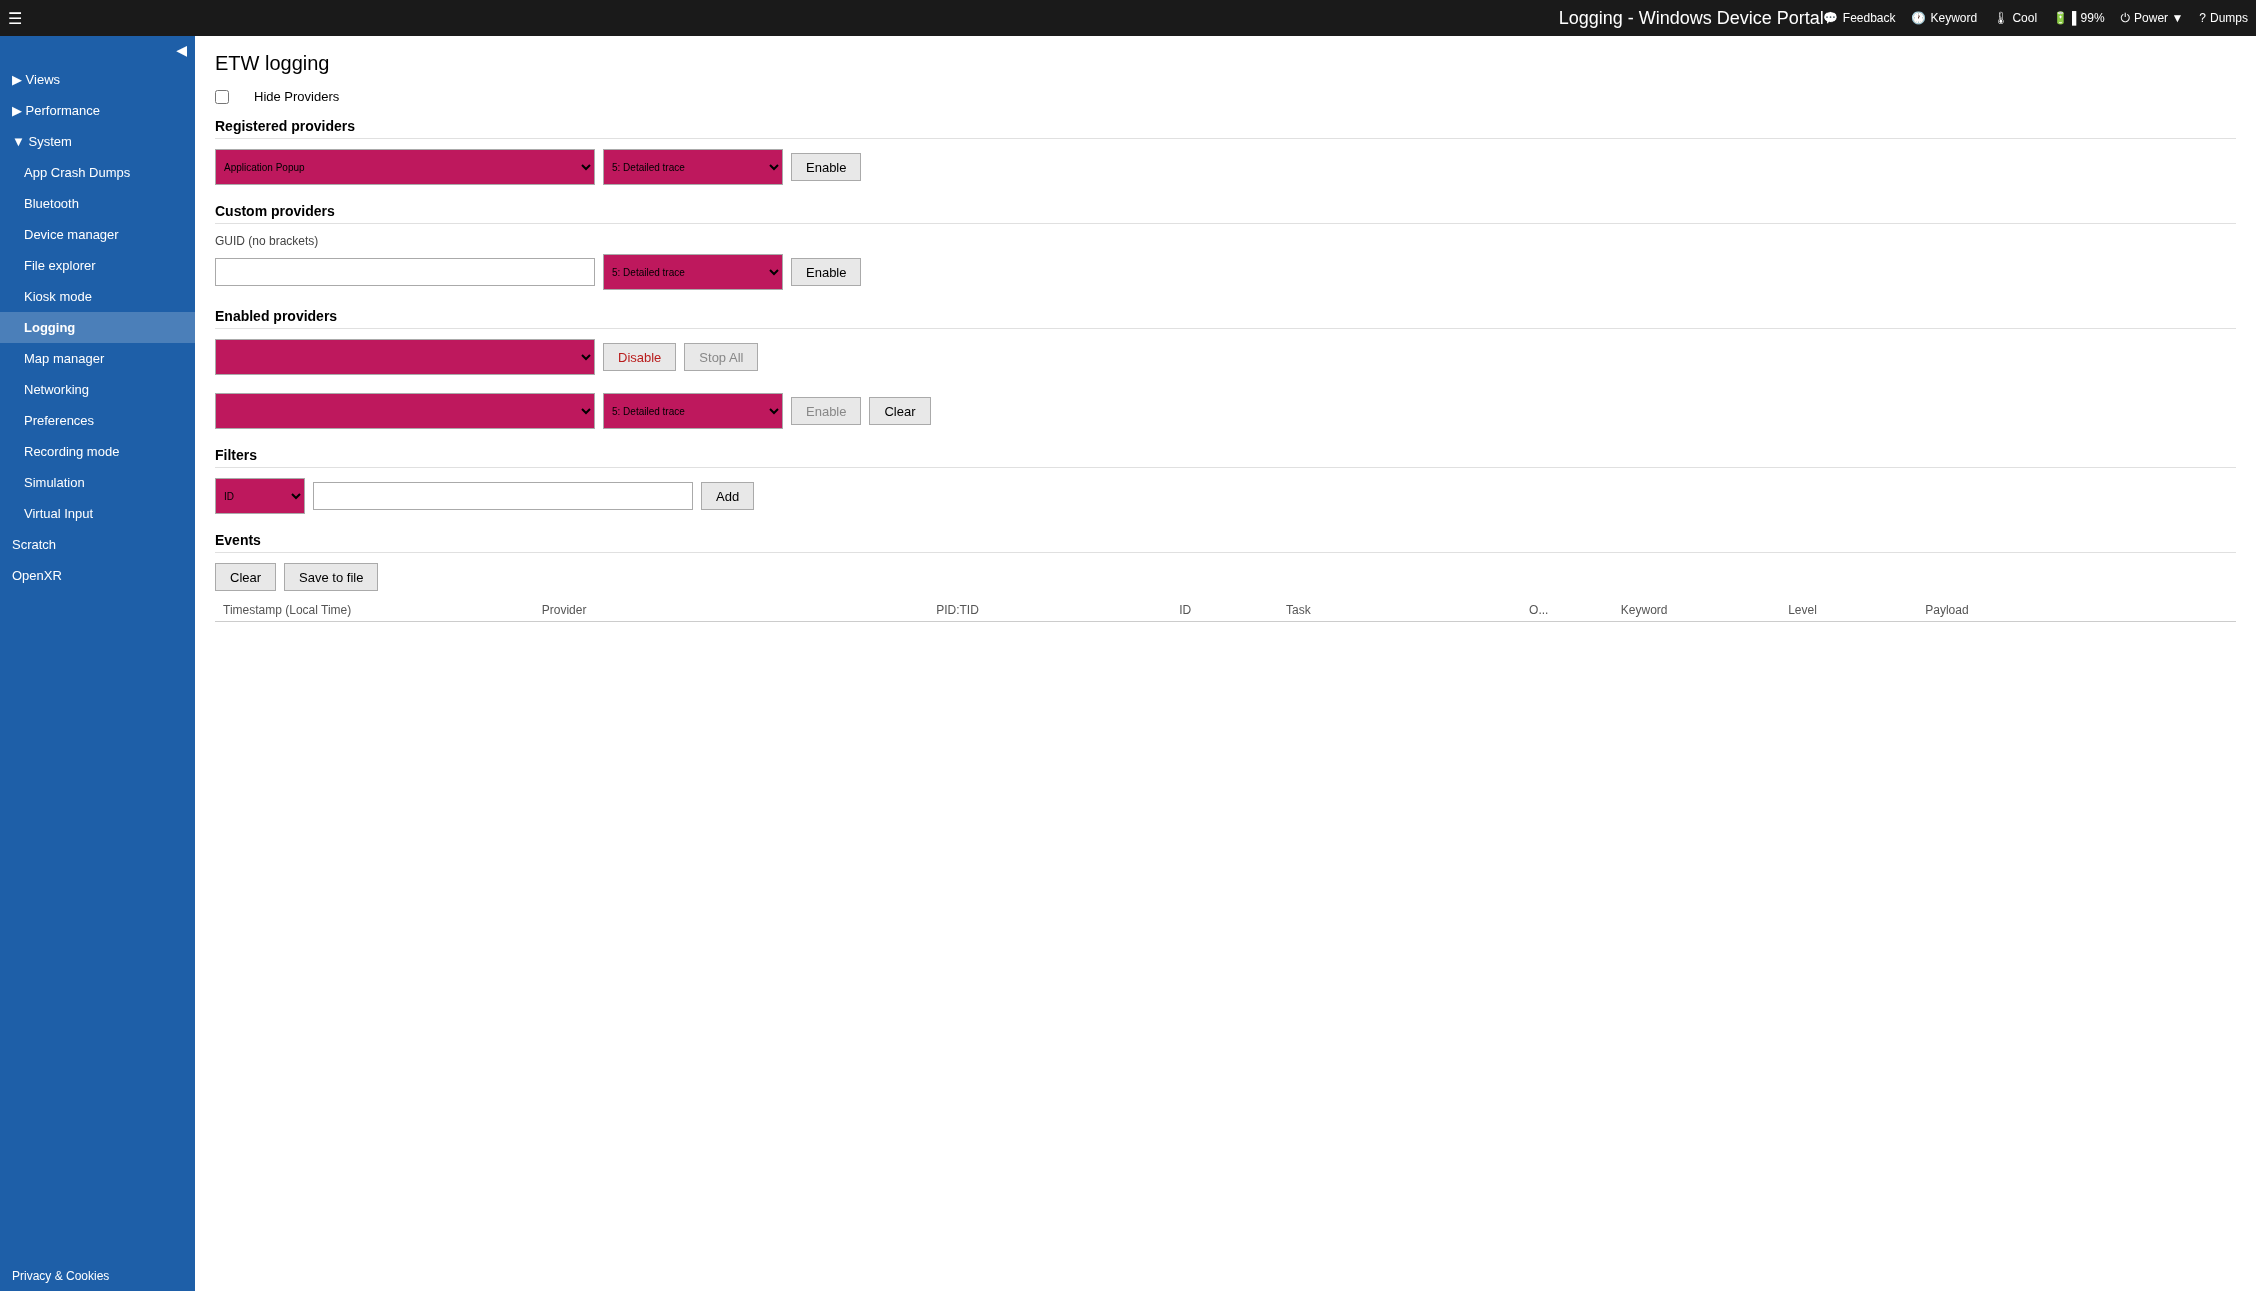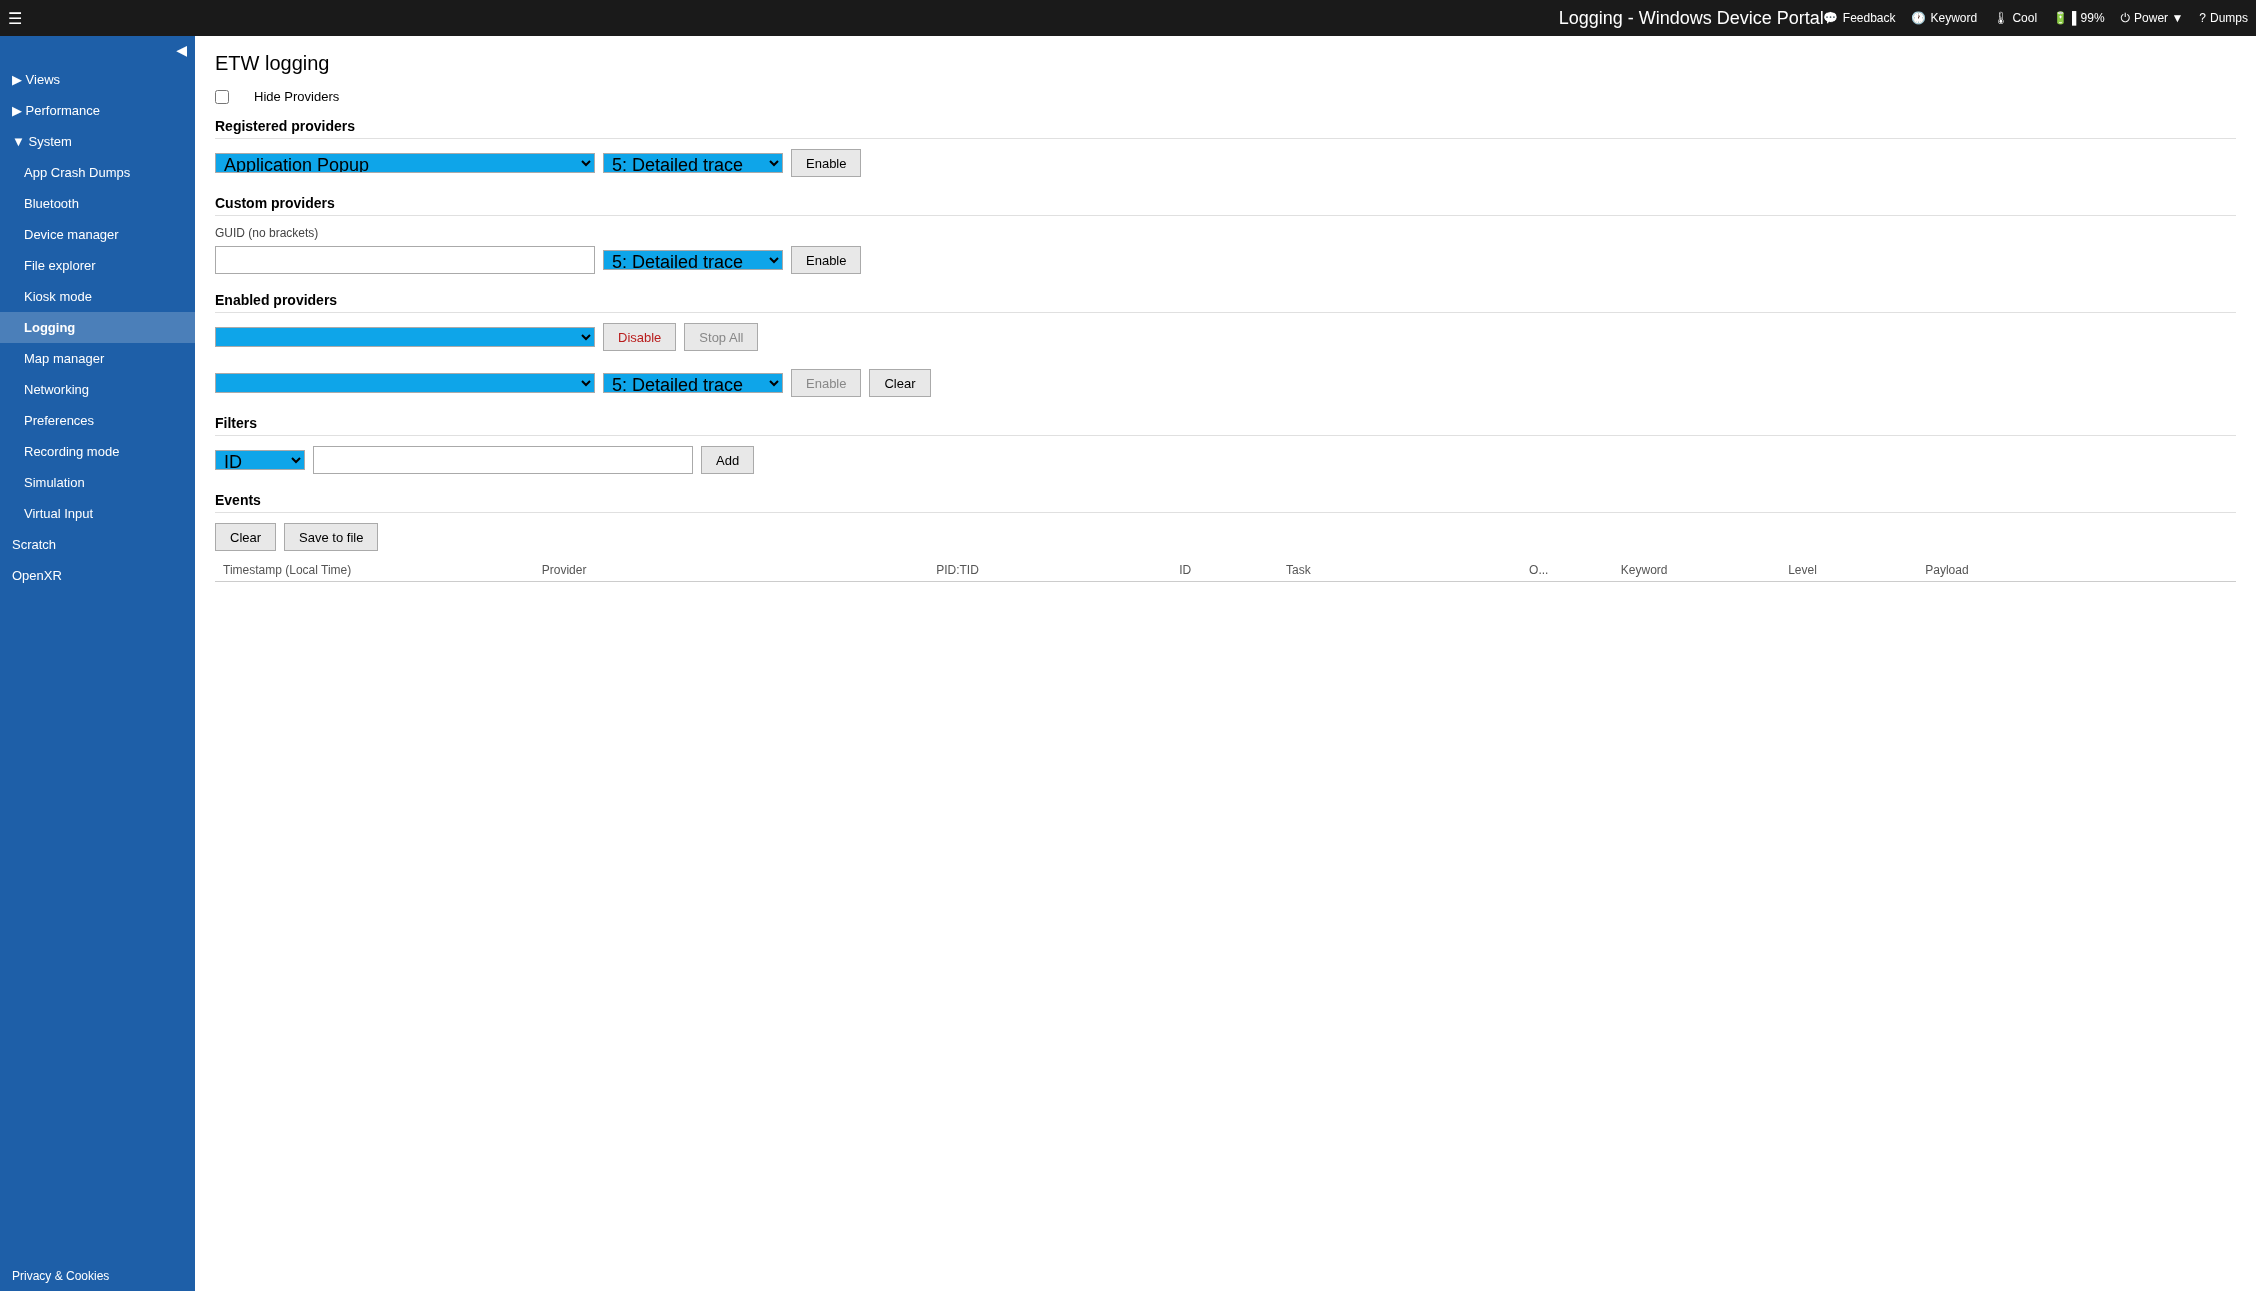--- a/index.html
+++ b/index.html
@@ -100,24 +100,24 @@
 
     
     .control-row {
       display: flex;
       align-items: center;
       gap: 8px;
       flex-wrap: wrap;
     }
 
     select {
-      height: 20px;
+      height: 36px;
       border: 1px solid #aaa;
-      background: #0ea5e9;
-      font-size: 18px;
+      background: #be185d;
+      font-size: 10px;
       padding: 0 4px;
     }
     input[type="text"] {
       height: 28px;
       border: 1px solid #aaa;
       padding: 0 6px;
       font-size: 13px;
       background: #fff;
     }
     button {

